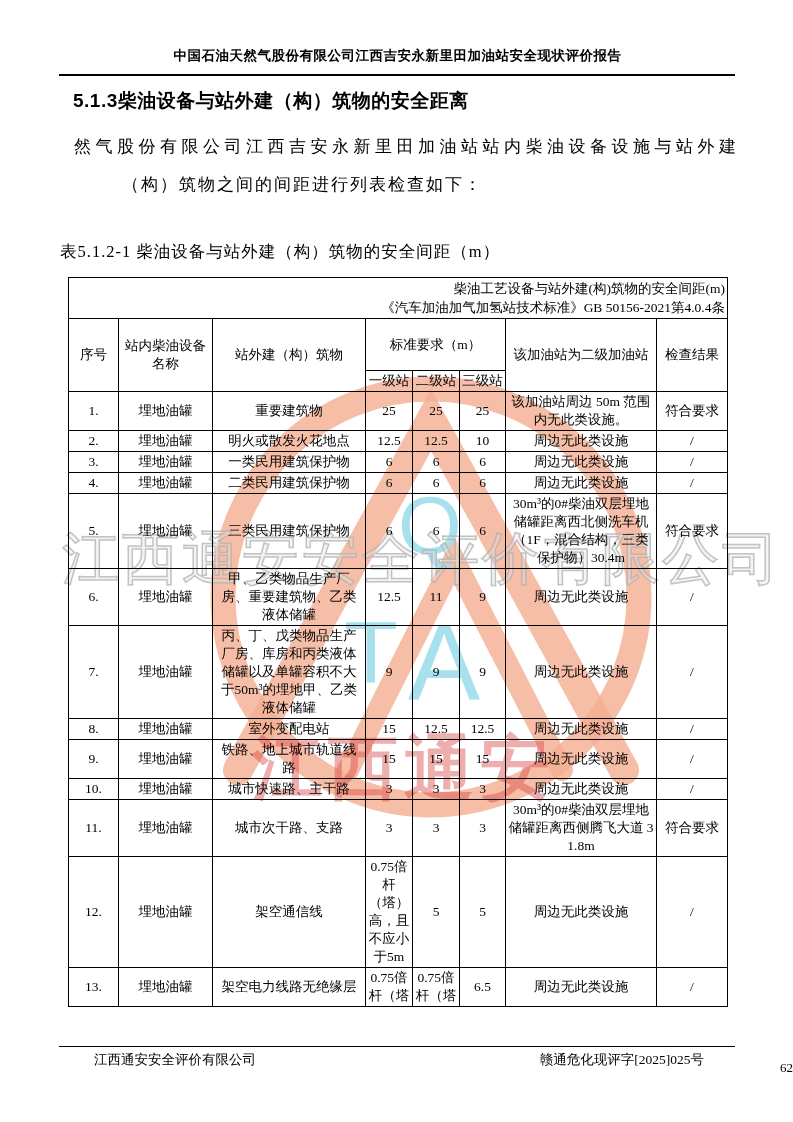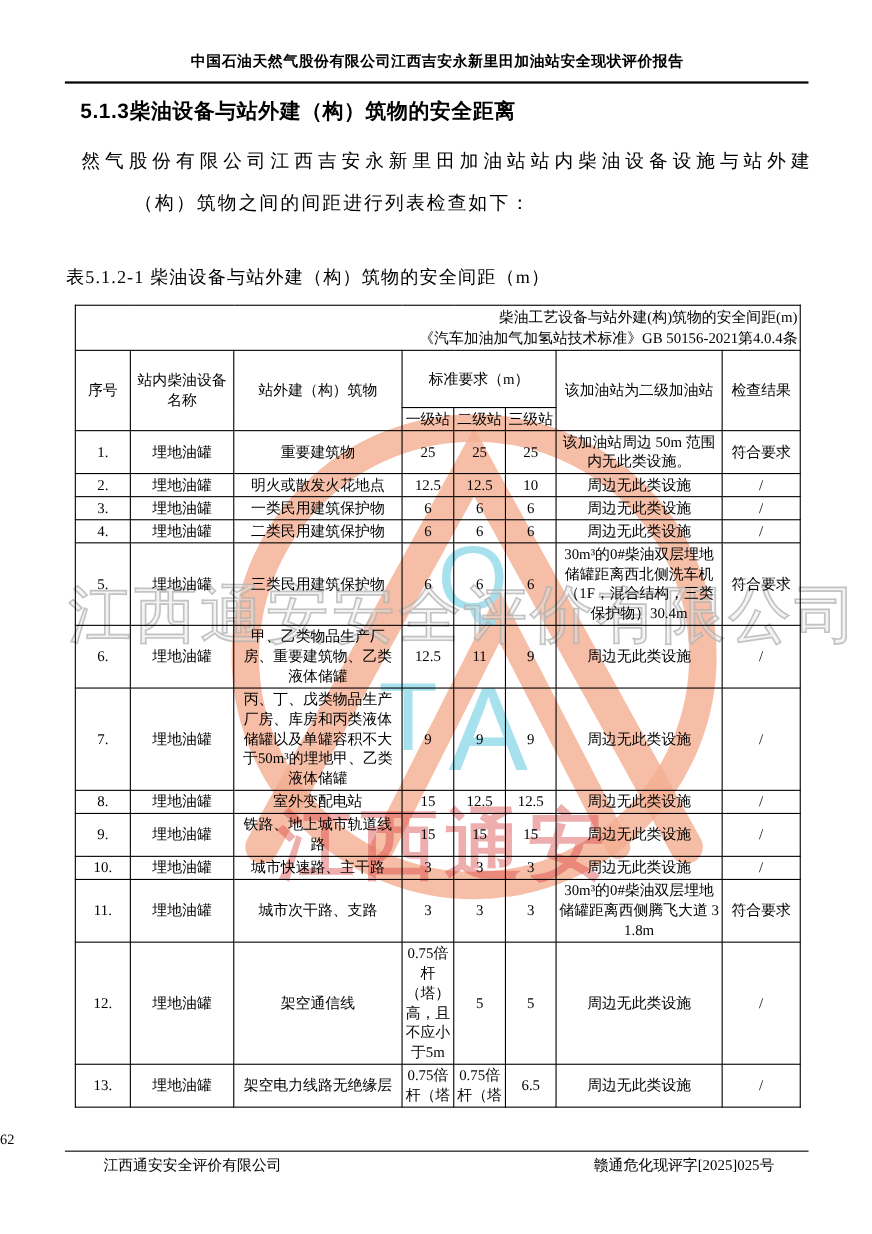--- a/index.html
+++ b/index.html
@@ -68,21 +68,21 @@
     padding: 1px 2px;
     font-weight: normal;
     word-break: break-all;
     background: transparent;
   }
   .main-table .tbl-title { line-height: 19px; text-align: right; }
   .main-table thead tr.subhead th { height: 52px; }
   .main-table tbody td { height: 19px; }
 
   
-  .page-number { position: absolute; top: 1028px; left: 0; width: 793px; text-align: left; font-size: 13px; z-index: 1; }
+  .page-number { position: absolute; top: 1060px; left: 0; width: 793px; text-align: right; font-size: 13px; z-index: 1; }
   .footer-rule { position: absolute; top: 1046px; left: 59px; width: 676px; border-top: 1.5px solid #000; z-index: 1; }
   .footer-row {
     position: absolute; top: 1051px; left: 94px; width: 610px; z-index: 1;
     display: flex; justify-content: space-between; font-size: 13.5px;
   }
 </style>
 </head>
 <body>
 
 <div class="wm-layer">

